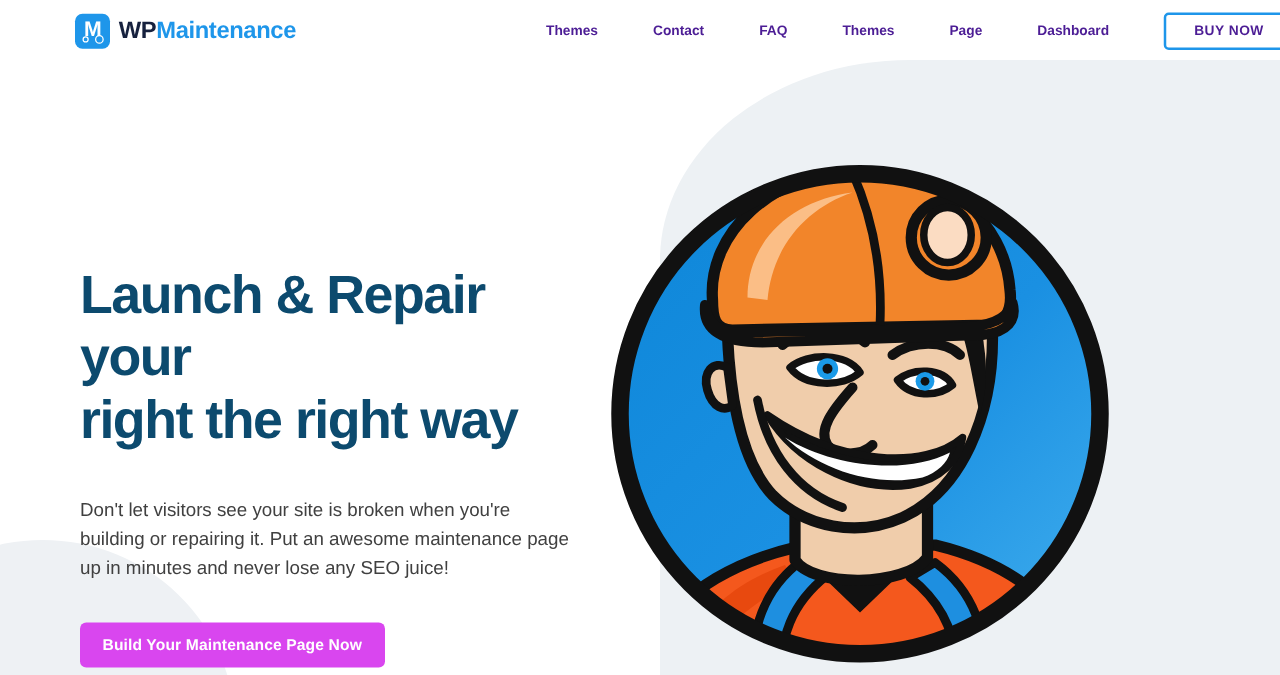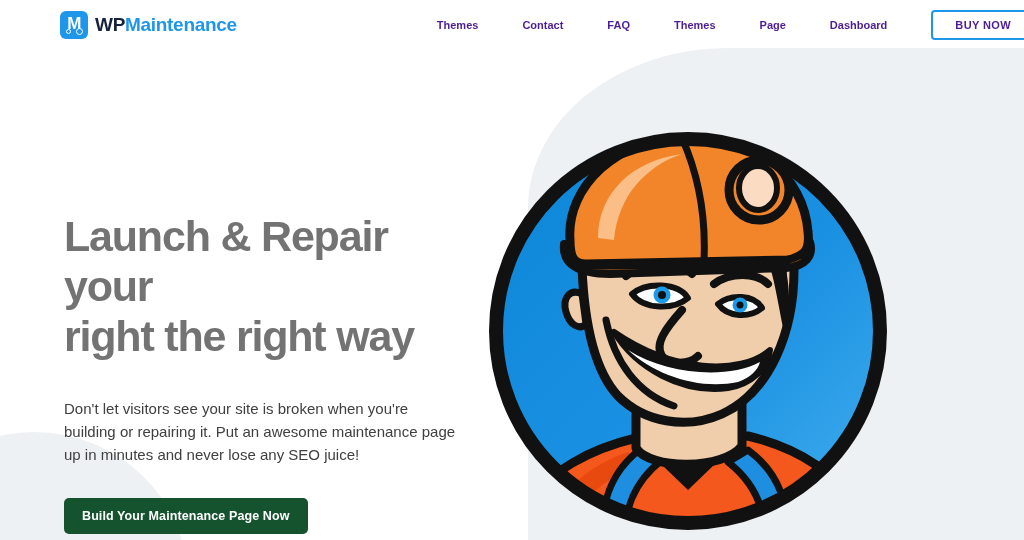--- a/index.html
+++ b/index.html
@@ -74,32 +74,32 @@
     border:2px solid #1e96ea; border-radius:4px;
     background:#ffffff; color:#1e96ea;
     font-size:12.5px; font-weight:bold; letter-spacing:.4px;
     text-decoration:none; white-space:nowrap;
   }
 
   
   .hero-copy { position:absolute; left:64px; top:212px; width:420px; z-index:20; }
   .hero-title {
     font-size:43px; line-height:1.16; font-weight:bold;
-    color:#737373; letter-spacing:-1.2px;
+    color:#0c4a6e; letter-spacing:-1.2px;
   }
   .hero-sub {
     margin-top:35px;
     font-size:15px; line-height:1.55; color:#404040;
     max-width:400px;
   }
   .hero-cta {
     margin-top:32px;
     display:inline-flex; align-items:center; justify-content:center;
     height:36px; padding:0 18px; border-radius:5px;
-    background:#14532d; color:#ffffff;
+    background:#d946ef; color:#ffffff;
     font-size:12.5px; font-weight:bold; letter-spacing:.1px;
     text-decoration:none; white-space:nowrap;
   }
 
   
   .mascot { position:absolute; left:486px; top:118px; width:404px; height:430px; z-index:10; }
   .mascot svg { display:block; width:100%; height:100%; }
 </style>
 </head>
 <body>

